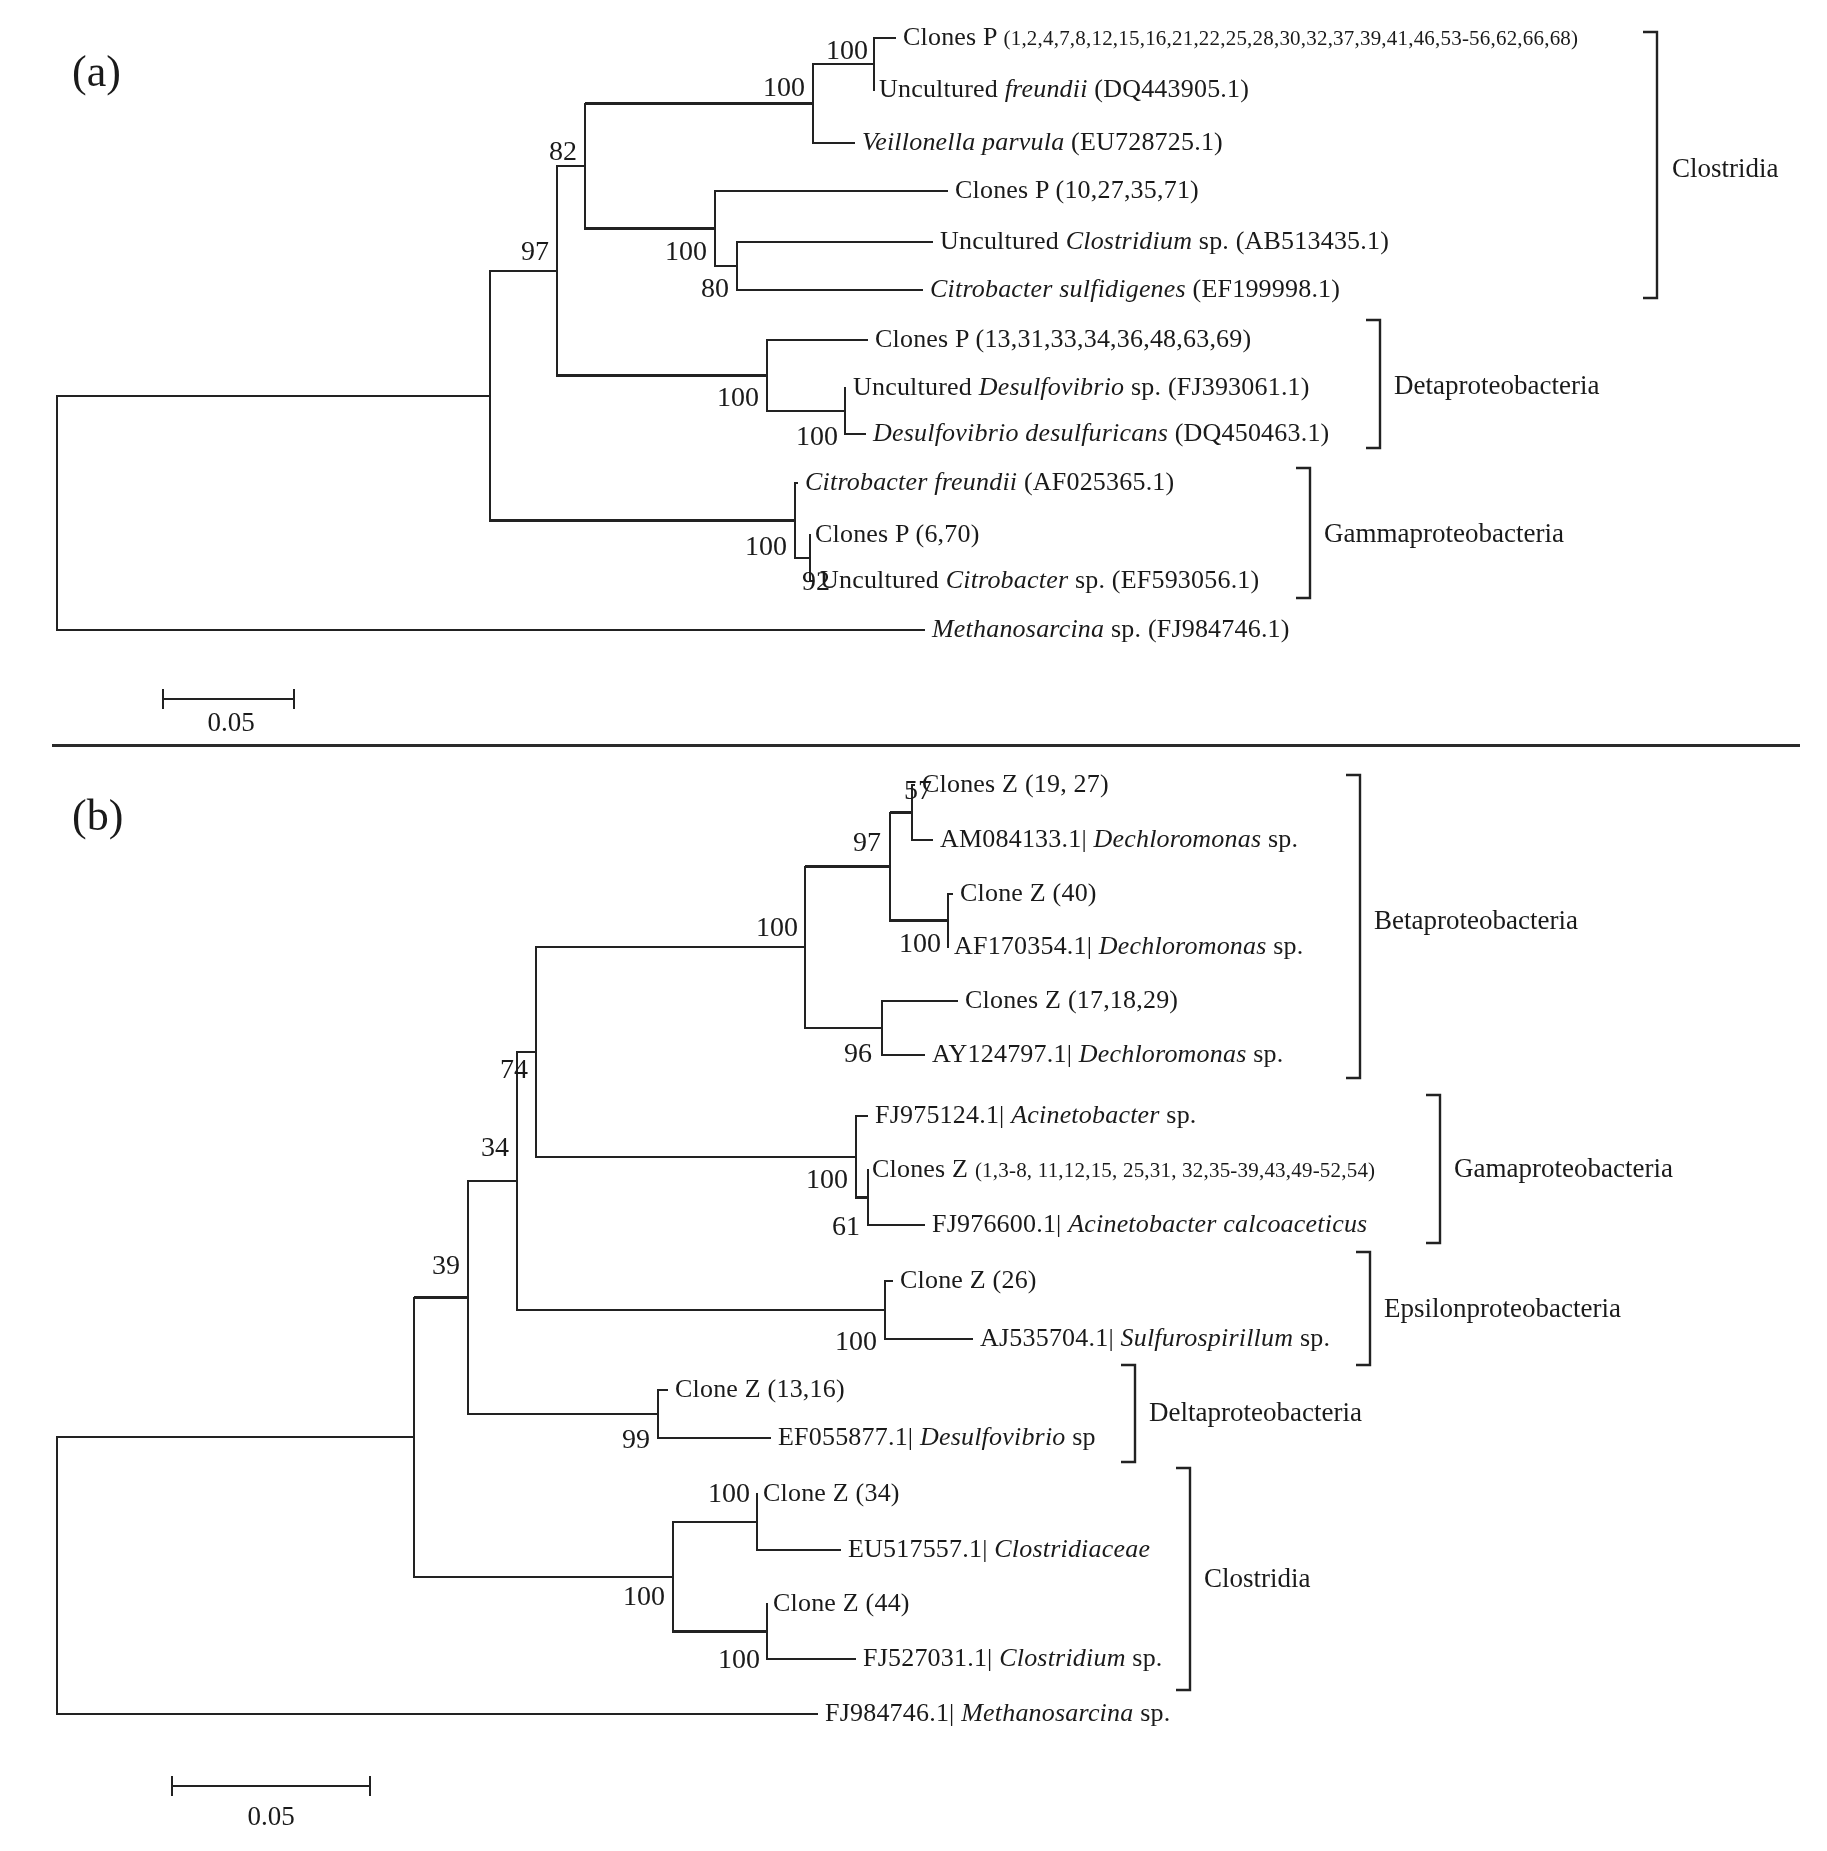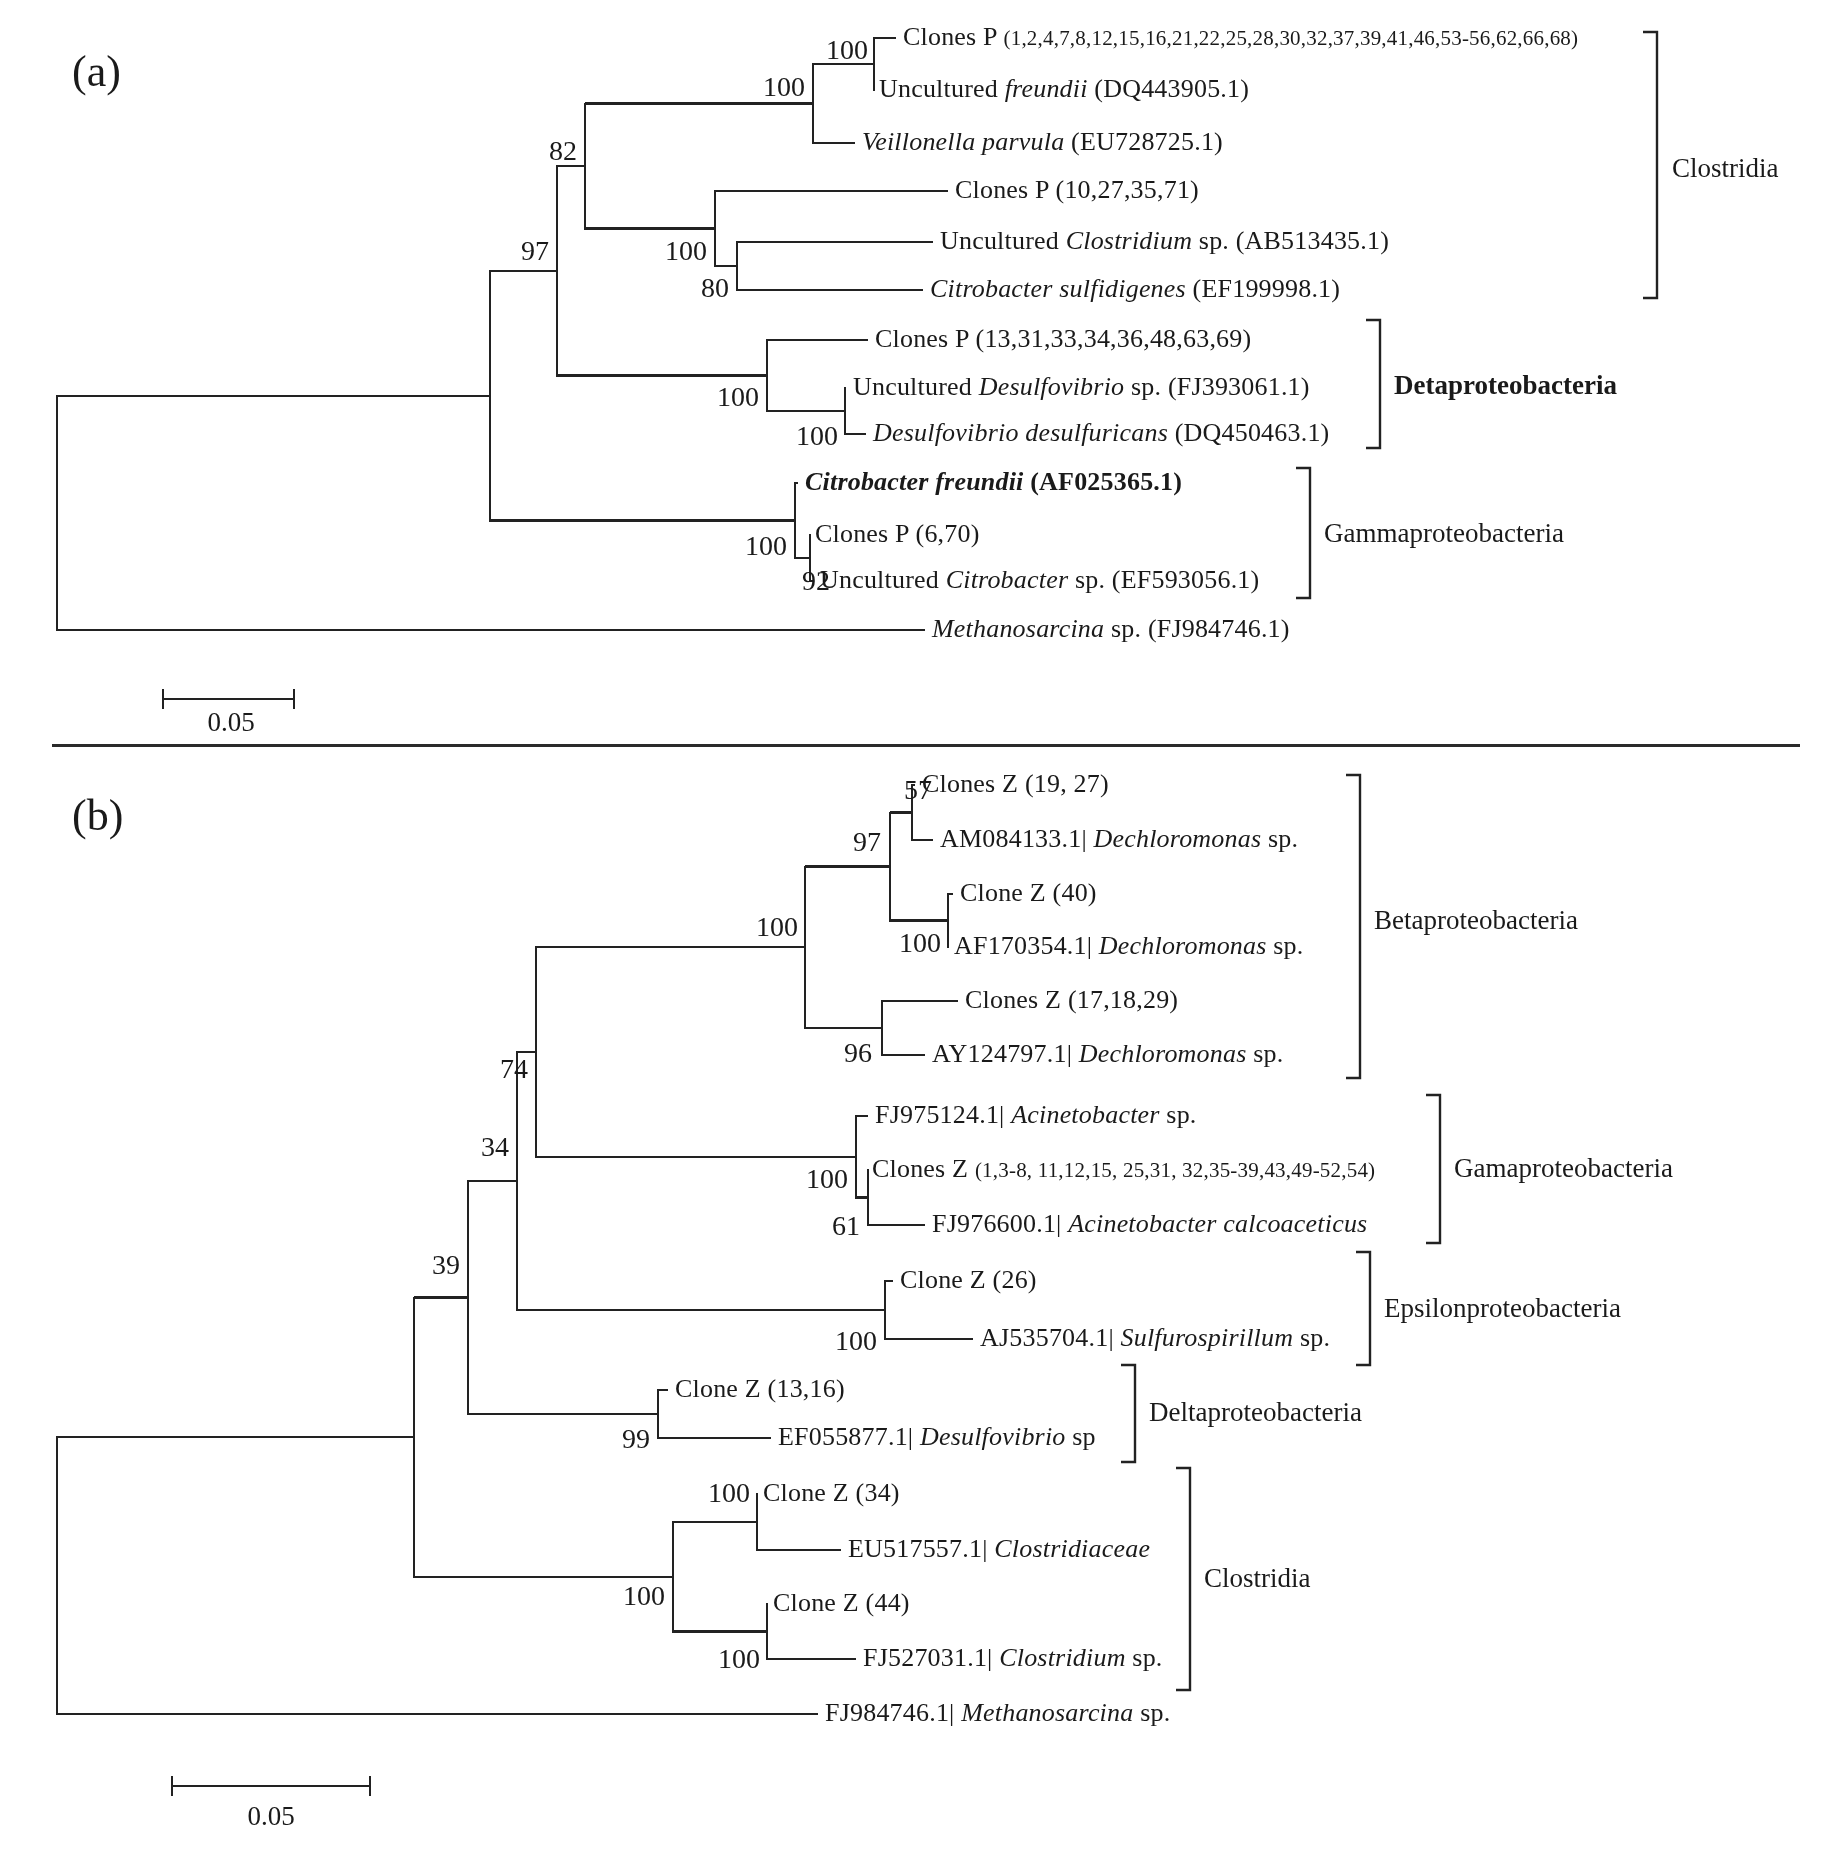--- a/index.html
+++ b/index.html
@@ -167,28 +167,28 @@
       <div class="leaf" style="left: 930px; top: 290px;"><span class="i">Citrobacter sulfidigenes</span> (EF199998.1)</div>
       <div class="bs" style="left: 729px; top: 289px;">80</div>
       <div class="bs" style="left: 707px; top: 252px;">100</div>
       <div class="bs" style="left: 577px; top: 152px;">82</div>
       <div class="leaf" style="left: 875px; top: 340px;">Clones P (13,31,33,34,36,48,63,69)</div>
       <div class="leaf" style="left: 853px; top: 388px;">Uncultured <span class="i">Desulfovibrio</span> sp. (FJ393061.1)</div>
       <div class="leaf" style="left: 873px; top: 434px;"><span class="i">Desulfovibrio desulfuricans</span> (DQ450463.1)</div>
       <div class="bs" style="left: 838px; top: 437px;">100</div>
       <div class="bs" style="left: 759px; top: 398px;">100</div>
       <div class="bs" style="left: 549px; top: 252px;">97</div>
-      <div class="leaf" style="left: 805px; top: 483px; font-weight: bold;"><span class="i">Citrobacter freundii</span> (AF025365.1)</div>
+      <div class="leaf" style="left: 805px; top: 483px;"><span class="i">Citrobacter freundii</span> (AF025365.1)</div>
       <div class="leaf" style="left: 815px; top: 535px;">Clones P (6,70)</div>
       <div class="leaf" style="left: 820px; top: 581px;">Uncultured <span class="i">Citrobacter</span> sp. (EF593056.1)</div>
       <div class="bs" style="left: 802px; top: 582px; margin-left: 28px;">92</div>
       <div class="bs" style="left: 787px; top: 547px;">100</div>
       <div class="leaf" style="left: 932px; top: 630px;"><span class="i">Methanosarcina</span> sp. (FJ984746.1)</div>
       <div class="clade" style="left: 1672px; top: 168px;">Clostridia</div>
-      <div class="clade" style="left: 1394px; top: 385px; font-weight: bold;">Detaproteobacteria</div>
+      <div class="clade" style="left: 1394px; top: 385px;">Detaproteobacteria</div>
       <div class="clade" style="left: 1324px; top: 533px;">Gammaproteobacteria</div>
       <div class="scalelabel" style="left: 231px; top: 722px;">0.05</div>
       <div class="leaf" style="left: 922px; top: 785px;">Clones Z (19, 27)</div>
       <div class="leaf" style="left: 940px; top: 840px;">AM084133.1| <span class="i">Dechloromonas</span> sp.</div>
       <div class="bs" style="left: 924px; top: 791px; margin-left: 8px;">57</div>
       <div class="leaf" style="left: 960px; top: 894px;">Clone Z (40)</div>
       <div class="leaf" style="left: 954px; top: 947px;">AF170354.1| <span class="i">Dechloromonas</span> sp.</div>
       <div class="bs" style="left: 941px; top: 944px;">100</div>
       <div class="bs" style="left: 881px; top: 843px;">97</div>
       <div class="leaf" style="left: 965px; top: 1001px;">Clones Z (17,18,29)</div>

